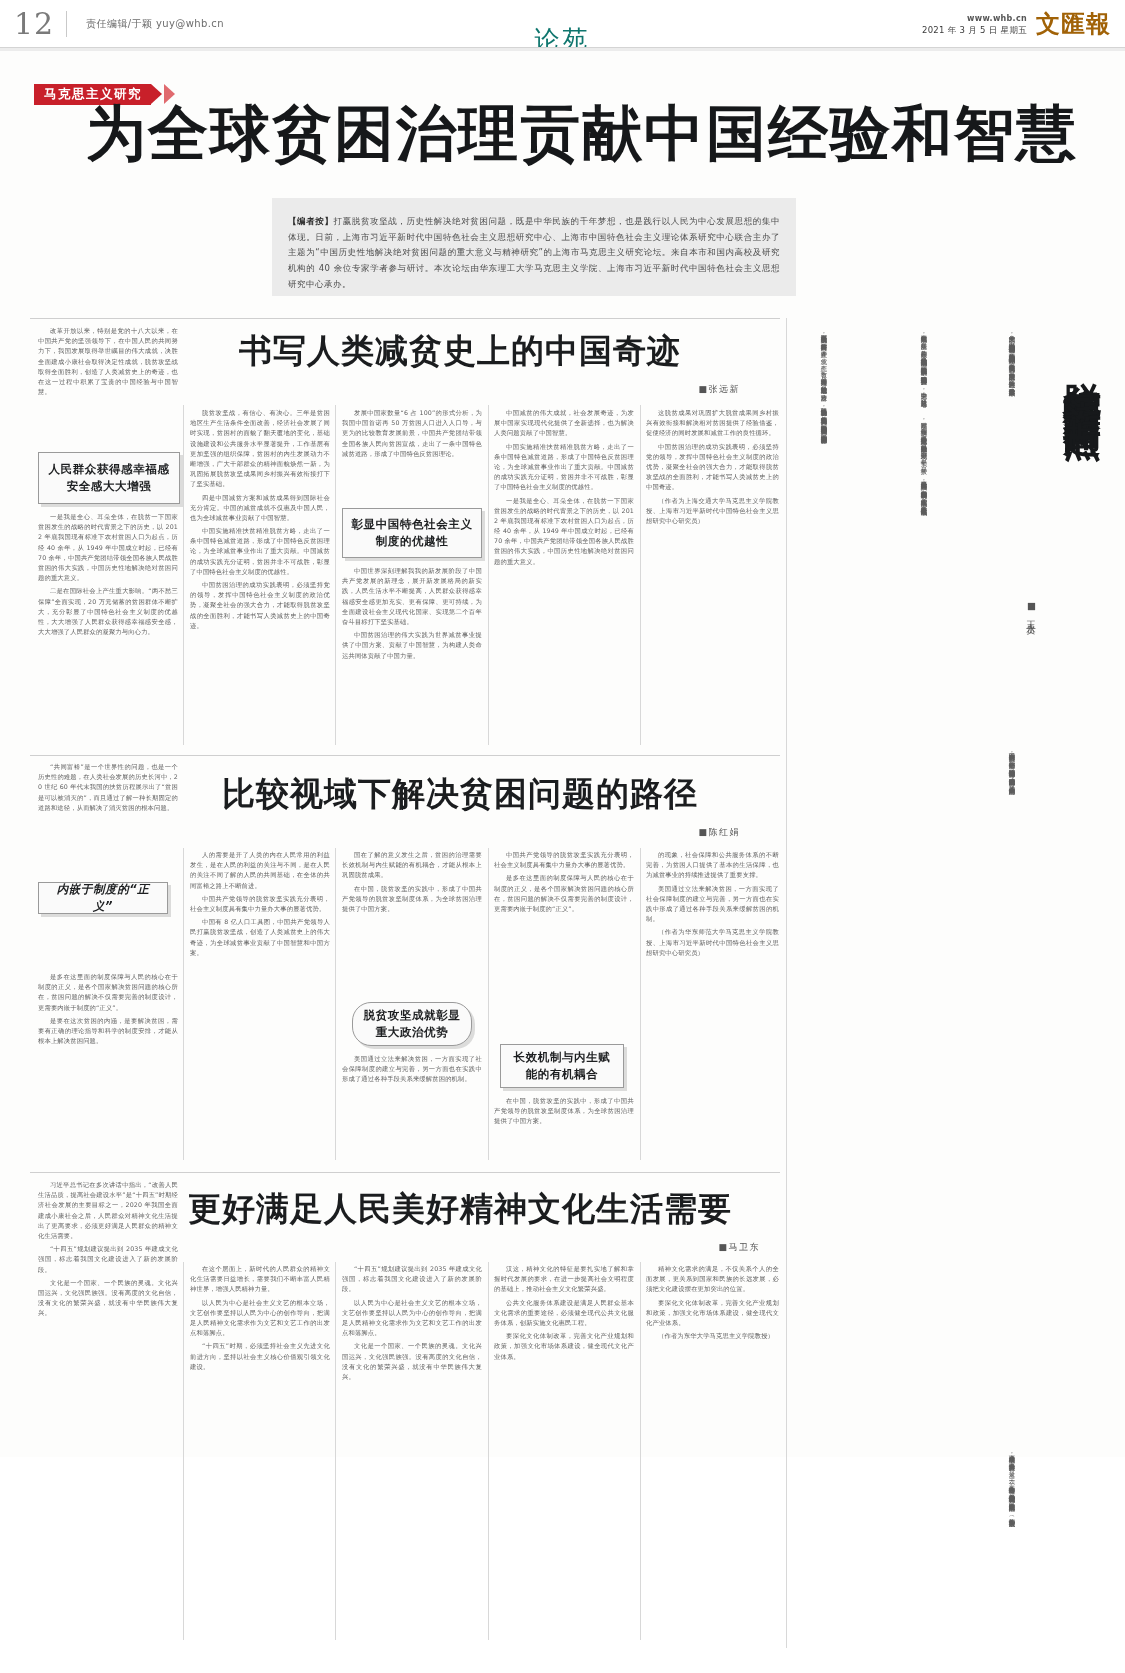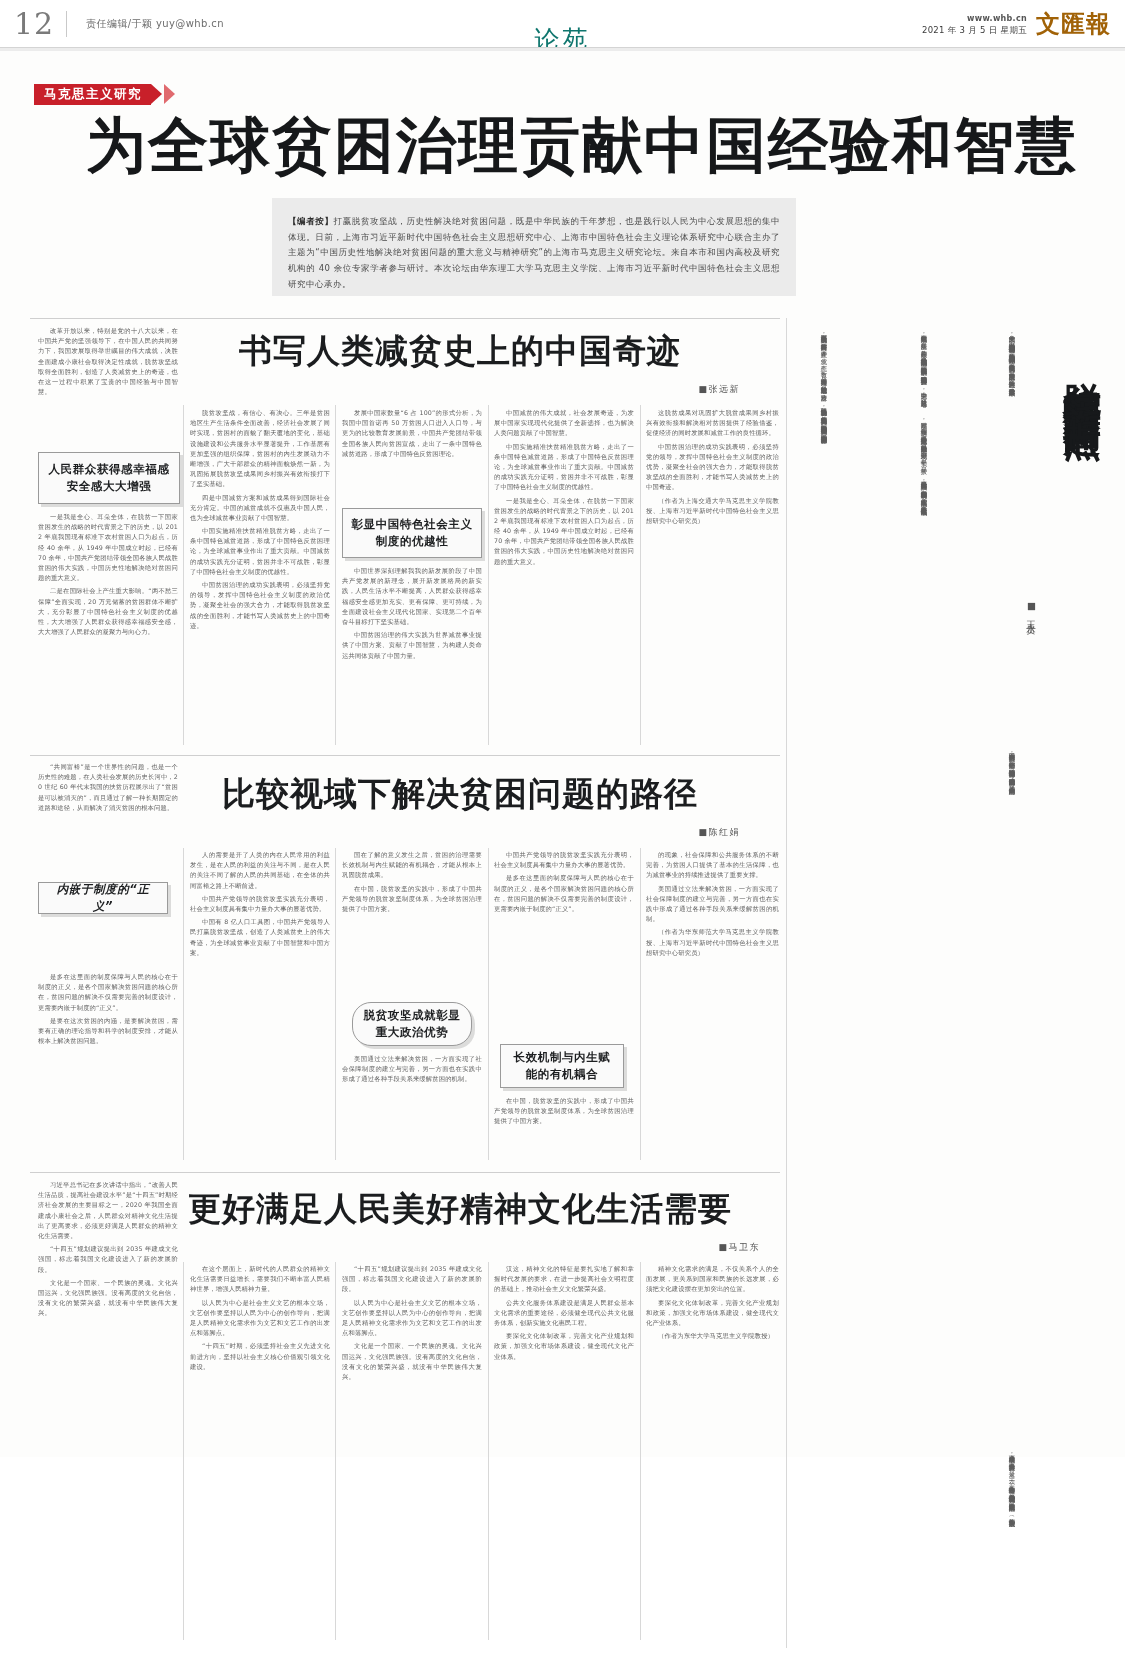--- a/index.html
+++ b/index.html
@@ -77,21 +77,21 @@
   }
   .tb-arrow2 {
     width: 0; height: 0; margin-left: 2px;
     border-top: 10.5px solid transparent;
     border-bottom: 10.5px solid transparent;
     border-left: 11px solid #e06a6e;
   }
 
   
   .main-headline {
-    position: absolute; left: 0; right: 0; top: 112px;
+    position: absolute; left: 0; right: 0; top: 100px;
     text-align: center;
     font-family: "DejaVu Sans", "Liberation Sans", sans-serif;
     font-size: 60px; font-weight: bold; color: #16181a;
     letter-spacing: 2px; line-height: 1.1; padding-left: 39px;
   }
 
   
   .editor-note {
     position: absolute; left: 272px; top: 198px;
     width: 524px; height: 98px;

